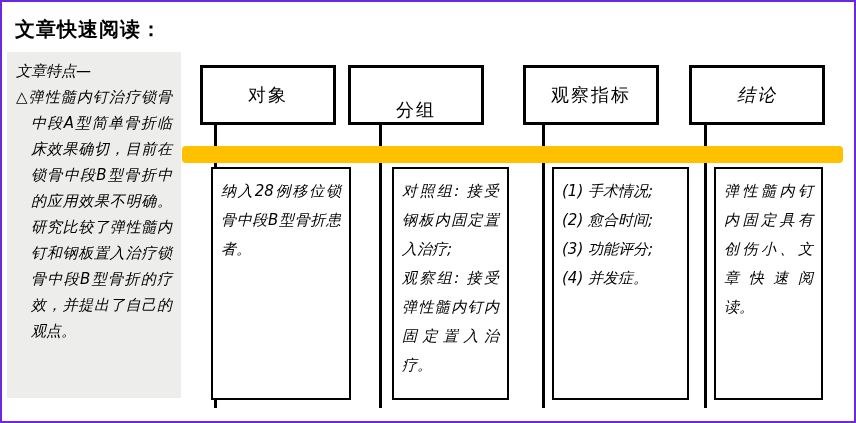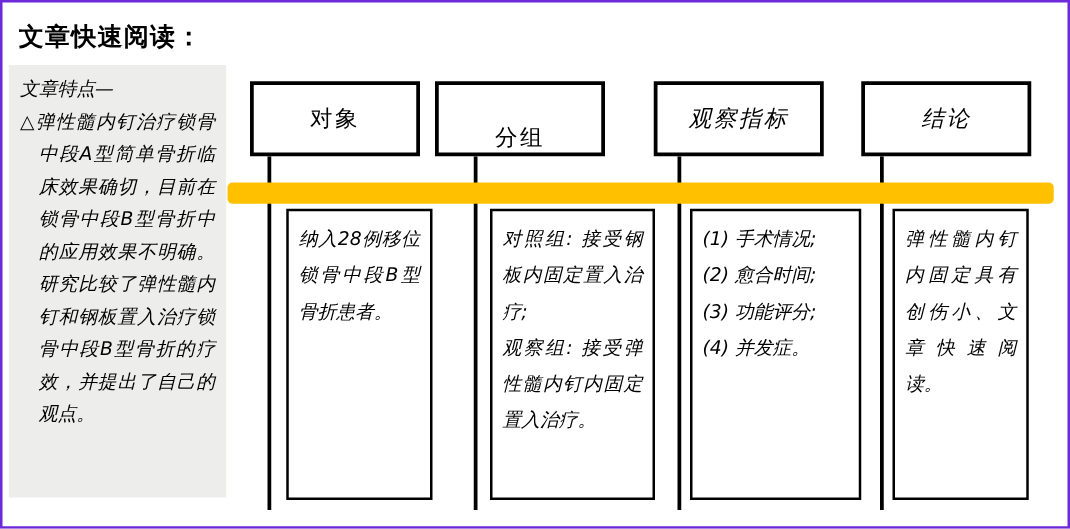--- a/index.html
+++ b/index.html
@@ -54,24 +54,24 @@
     z-index:3;
   }
   .content-text{
     margin:0;
     font-size:15px;line-height:29px;
     font-style:italic;
     white-space:pre-line;
     text-align:justify;
   }
   
-  #hbox-0{left:198px;} #hbox-1{left:346px;align-items:flex-end;} #hbox-2{left:521px;font-style:italic;} #hbox-3{left:687px;font-style:italic;}
+  #hbox-0{left:198px;} #hbox-1{left:346px;align-items:flex-end;} #hbox-2{left:521px;} #hbox-3{left:687px;font-style:italic;}
   #vline-0{left:212px;} #vline-1{left:377px;} #vline-2{left:540px;} #vline-3{left:702px;}
-  #cbox-0{left:227px;width:117px;}
-  #cbox-1{left:390px;width:132px;}
+  #cbox-0{left:209px;width:140px;}
+  #cbox-1{left:390px;width:117px;}
   #cbox-2{left:550px;width:137px;}
   #cbox-3{left:712px;width:109px;}
 </style>
 </head>
 <body>
 
 <div id="stage">
 
   <div class="page-title">文章快速阅读：</div>
 

